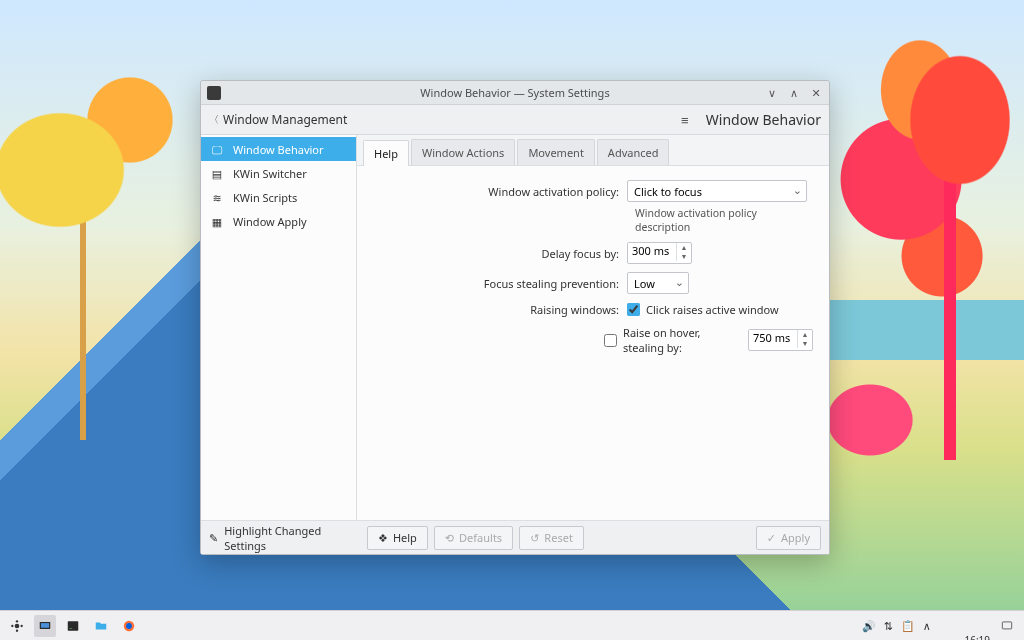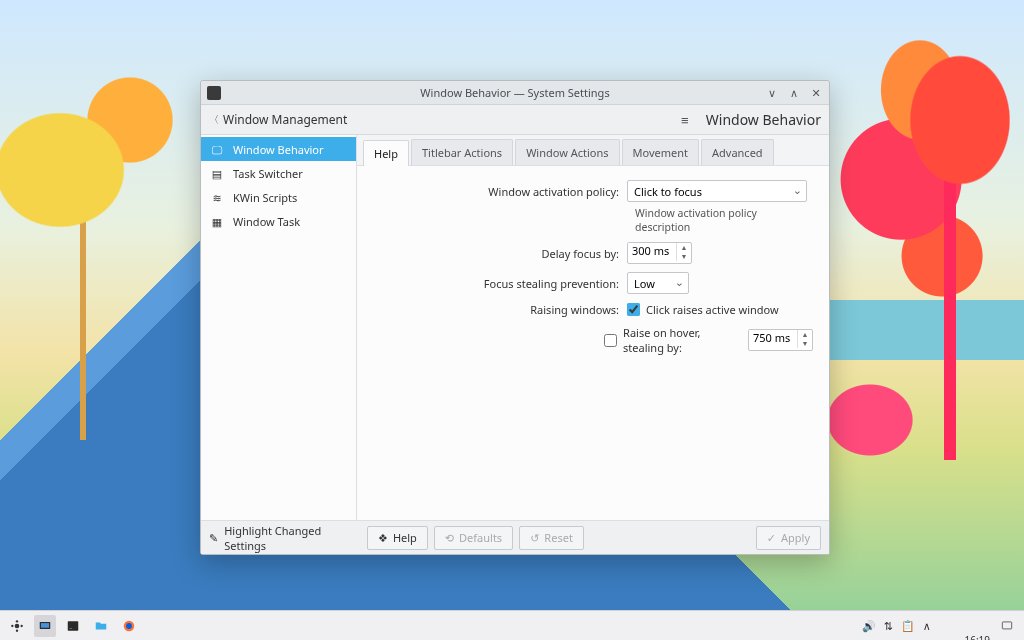--- a/index.html
+++ b/index.html
@@ -155,36 +155,35 @@
   </div>
 
   <div class="body">
     <div class="sidebar">
       <div class="item selected">
         <span class="ico">🖵</span>
         <span>Window Behavior</span>
       </div>
       <div class="item">
         <span class="ico">▤</span>
-        <span>Task Switcher</span>
+        <span>KWin Switcher</span>
       </div>
       <div class="item">
         <span class="ico">≋</span>
         <span>KWin Scripts</span>
       </div>
       <div class="item">
         <span class="ico">▦</span>
-        <span>Window Task</span>
+        <span>Window Apply</span>
       </div>
     </div>
 
     <div class="main">
       <div class="tabs">
         <div class="tab active">Help</div>
-        <div class="tab">Titlebar Actions</div>
         <div class="tab">Window Actions</div>
         <div class="tab">Movement</div>
         <div class="tab">Advanced</div>
       </div>
 
       <div class="form">
         <div class="row">
           <div class="label">Window activation policy:</div>
           <div class="ctrl">
             <span class="combo-wrap">

